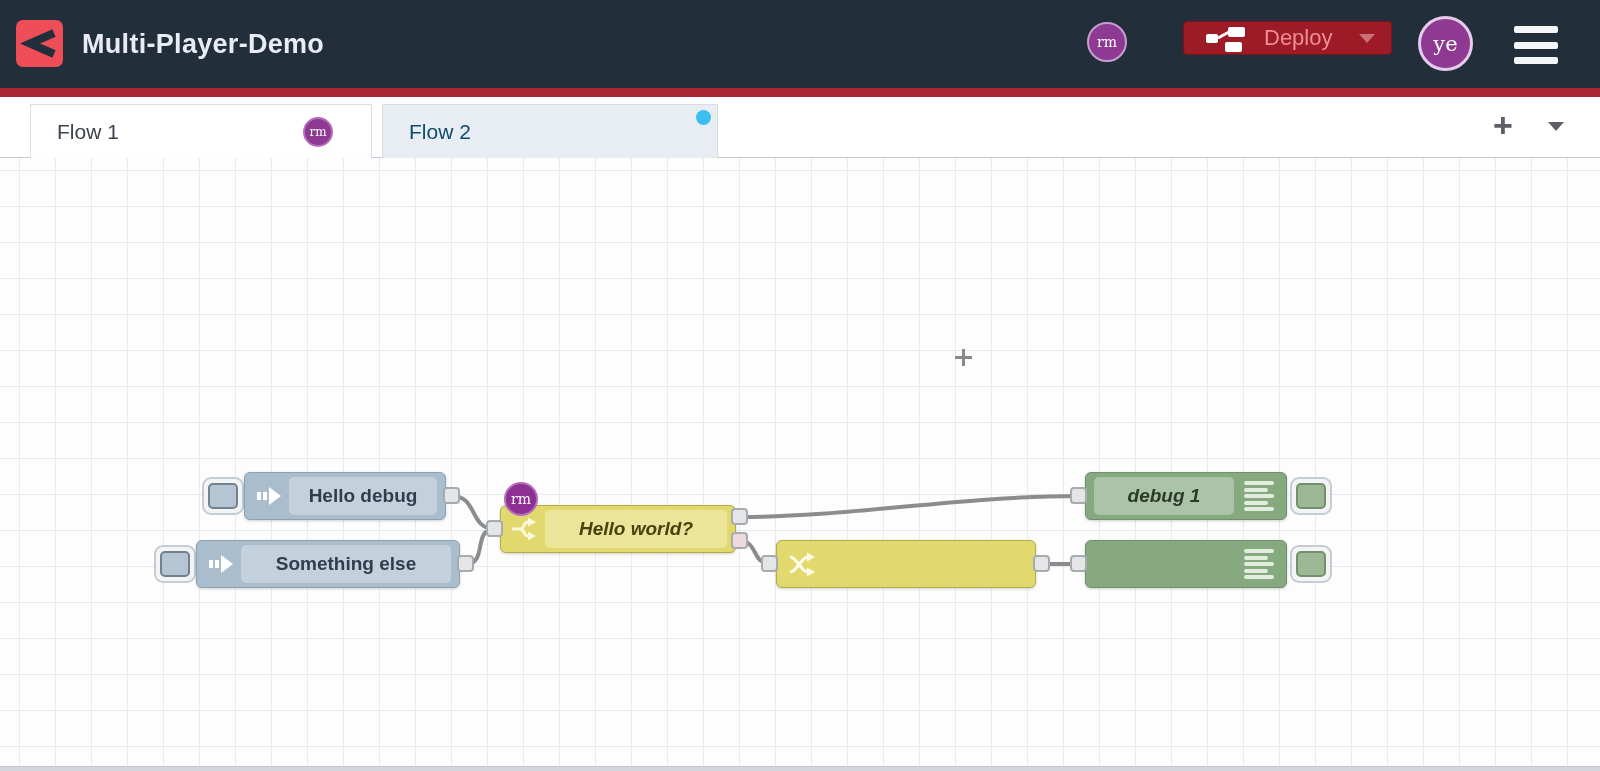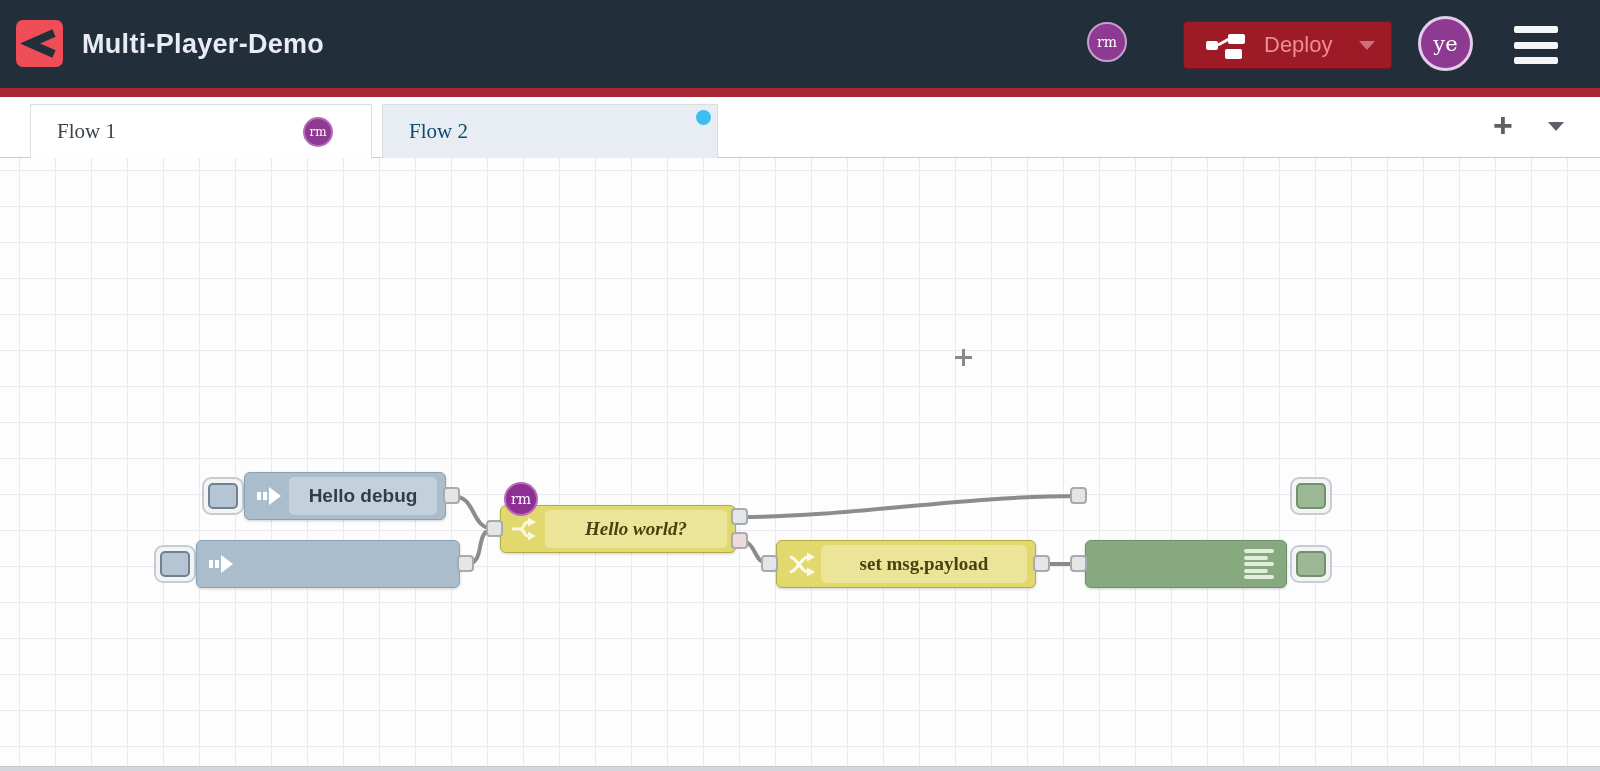--- a/index.html
+++ b/index.html
@@ -13,21 +13,21 @@
           background:#ef4e58; border-radius:7px; display:flex; align-items:center; justify-content:center; }
   .app-title { position:absolute; left:82px; top:50%; transform:translateY(-50%);
                color:#e9edf3; font-size:27px; font-weight:700; letter-spacing:.3px; }
   .avatar { border-radius:50%; background:#8e3a92; color:#fff; display:flex;
             align-items:center; justify-content:center;
             font-family:"DejaVu Serif", serif; }
   .avatar-sm { position:absolute; left:1087px; top:22px; width:40px; height:40px;
                border:2px solid #c59fd0; font-size:14px; }
   .avatar-lg { position:absolute; left:1418px; top:16px; width:55px; height:55px;
                border:3px solid #e4cdea; font-size:21px; }
-  .deploy-btn { position:absolute; left:1183px; top:21px; width:209px; height:48px;
+  .deploy-btn { position:absolute; left:1183px; top:21px; width:209px; height:34px;
                 background:#9c1b26; border:1px solid #7c121c; border-radius:4px;
                 display:flex; align-items:center; cursor:pointer; }
   .deploy-icon { margin-left:22px; }
   .deploy-label { margin-left:18px; color:#ef8d94; font-size:22px; font-weight:400; }
   .deploy-caret { margin-left:auto; margin-right:16px; width:0; height:0;
                   border-left:8px solid transparent; border-right:8px solid transparent;
                   border-top:9px solid #cd6f78; }
   .hamburger { position:absolute; left:1514px; top:26px; width:44px; height:38px;
                display:flex; flex-direction:column; justify-content:space-between; cursor:pointer; }
   .hamburger span { display:block; height:7px; background:#f4f6f8; border-radius:2px; }
@@ -36,21 +36,21 @@
   .redbar { width:1600px; height:9px; background:#a82734; }
 
   
   .tabbar { position:relative; width:1600px; height:61px; background:#ffffff;
             border-bottom:1px solid #c8ccd2; }
   .tab { position:absolute; top:7px; height:54px; display:flex; align-items:center; cursor:pointer; }
   .tab-active { left:30px; width:342px; background:#ffffff;
                 border:1px solid #d9dce1; border-bottom:none; }
   .tab-inactive { left:382px; width:336px; background:#e8ecf3;
                   border:1px solid #d9dce1; border-bottom:none; }
-  .tab-label { margin-left:26px; font-size:21px; color:#3c434d;font-family:Liberation Serif, serif; }
+  .tab-label { margin-left:26px; font-size:21px; color:#3c434d; }
   .tab-inactive .tab-label { color:#0c4a6e; }
   .tab-badge { position:absolute; right:38px; top:12px; width:30px; height:30px;
                border-radius:50%; background:#8e3a92; border:2px solid #b56cb9;
                color:#fff; font-size:12px; display:flex; align-items:center; justify-content:center;
                font-family:"DejaVu Serif", serif; }
   .tab-dot { position:absolute; right:6px; top:5px; width:15px; height:15px;
              border-radius:50%; background:#3bbef0; }
   .tab-add { position:absolute; left:1486px; top:8px; width:34px; height:42px;
              font-size:34px; font-weight:700; color:#5c6066; text-align:center; line-height:40px; cursor:pointer; }
   .tab-list-caret { position:absolute; left:1548px; top:25px; width:0; height:0;
@@ -72,21 +72,21 @@
   .node-panel { position:absolute; top:4px; bottom:4px; border-radius:5px;
                 background:rgba(255,255,255,.30); display:flex; align-items:center; }
   .node-label { width:100%; text-align:center; font-size:19px; font-weight:600; color:#333; }
   .icon-zone { position:absolute; left:6px; top:0; bottom:0; width:36px;
                display:flex; align-items:center; justify-content:center; }
 
   .node-inject { background:#a9bdcd; border:1.5px solid #8da1b0; }
   .node-inject .node-panel { left:44px; right:8px; }
   .node-inject .node-label { color:#2f3e4b; }
 
-  .node-func { background:#e2d96e; border:1.5px solid #b4ab45;font-family:Liberation Serif, serif; }
+  .node-func { background:#e2d96e; border:1.5px solid #b4ab45; }
   .node-func .node-panel { left:44px; right:8px; }
   .node-func .node-label { color:#47430f; }
   .label-italic { font-style:italic; }
 
   .node-debug { background:#87a980; border:1.5px solid #70906b; }
   .node-debug .node-panel { left:8px; right:52px; }
   .node-debug .node-label { color:#2c3a29; }
   .debug-lines { position:absolute; right:8px; top:8px; bottom:8px; width:34px;
                  display:flex; flex-direction:column; justify-content:space-between; align-items:flex-start; }
   .debug-lines span { display:block; height:4px; border-radius:2px; background:#e2eedd; }
@@ -192,20 +192,23 @@
     <div class="node-btn-inner inject-btn-inner"></div>
   </div>
   <div class="node node-inject" style="left:196px; top:382px; width:264px;">
     <div class="icon-zone">
       <svg width="26" height="26" viewBox="0 0 26 26">
         <rect x="1" y="9" width="4" height="8" fill="#fff"></rect>
         <rect x="7" y="9" width="4" height="8" fill="#fff"></rect>
         <polygon points="13,4 13,22 25,13" fill="#fff"></polygon>
       </svg>
     </div>
+    <div class="node-panel">
+        <div class="node-label">Something else</div>
+      </div>
   </div>
   <div class="port" style="left:457px; top:397px;"></div>
 
   <div class="node node-func" style="left:500px; top:347px; width:236px;">
     <div class="icon-zone">
       <svg width="30" height="30" viewBox="0 0 30 30">
         <path d="M2 15 H10 M10 15 C15 15 13 8 18 8 M10 15 C15 15 13 22 18 22" fill="none" stroke="#fbf7dd" stroke-width="3"></path>
         <polygon points="18,3.5 18,12.5 26,8" fill="#fbf7dd"></polygon>
         <polygon points="18,17.5 18,26.5 26,22" fill="#fbf7dd"></polygon>
       </svg>
@@ -221,27 +224,36 @@
 
   <div class="node node-func" style="left:776px; top:382px; width:260px;">
     <div class="icon-zone">
       <svg width="30" height="30" viewBox="0 0 30 30">
         <path d="M4 23 C11 23 15 8 22 8" fill="none" stroke="#fdfae9" stroke-width="3"></path>
         <path d="M4 8 C11 8 15 23 22 23" fill="none" stroke="#fdfae9" stroke-width="3"></path>
         <polygon points="21,3.5 21,12.5 29,8" fill="#fdfae9"></polygon>
         <polygon points="21,18.5 21,27.5 29,23" fill="#fdfae9"></polygon>
       </svg>
     </div>
-    <div class="node-panel">
-        <div class="node-label">set msg.payload</div>
-      </div>
   </div>
   <div class="port" style="left:761px; top:397px;"></div>
   <div class="port" style="left:1033px; top:397px;"></div>
 
+  <div class="node node-debug" style="left:1085px; top:314px; width:202px;">
+    <div class="node-panel">
+        <div class="node-label label-italic">debug 1</div>
+      </div>
+    <div class="debug-lines">
+      <span style="width:30px"></span>
+        <span style="width:24px"></span>
+        <span style="width:30px"></span>
+      <span style="width:24px"></span>
+        <span style="width:30px"></span>
+    </div>
+  </div>
   <div class="port" style="left:1070px; top:329px;"></div>
   <div class="node-btn" style="left:1290px; top:319px;">
     <div class="node-btn-inner debug-btn-inner"></div>
   </div>
 
   <div class="node node-debug" style="left:1085px; top:382px; width:202px;">
     <div class="debug-lines">
       <span style="width:30px"></span>
         <span style="width:24px"></span>
         <span style="width:30px"></span>

